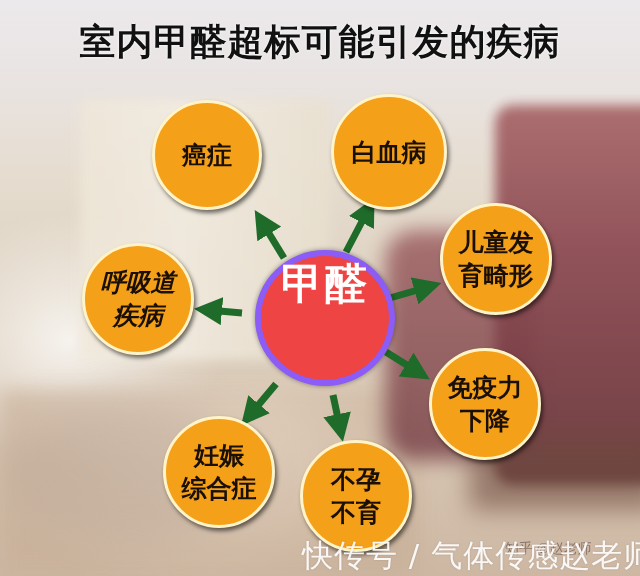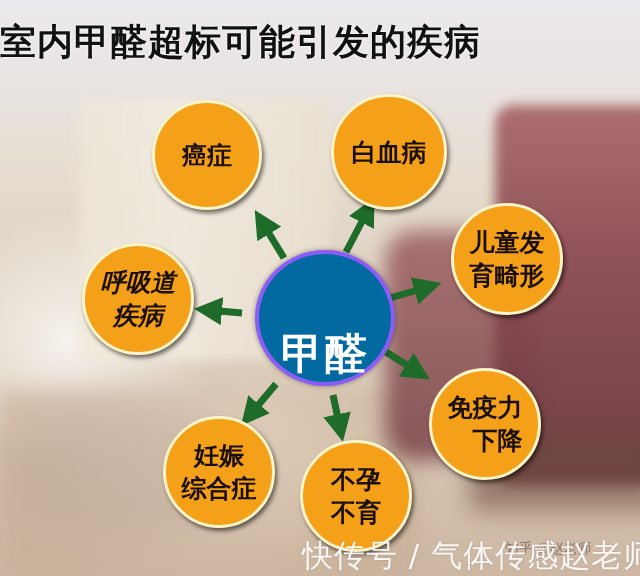--- a/index.html
+++ b/index.html
@@ -20,33 +20,33 @@
     background:#6e4a3e; filter: blur(12px); opacity:0.6; }
   .cabinet { position:absolute; left:80px; top:100px; width:250px; height:260px;
     background: linear-gradient(90deg, #efe7d8, #f3ede2 40%, #e9e0cf);
     filter: blur(6px); opacity:0.8; }
   .floor { position:absolute; left:0; top:390px; width:420px; height:186px;
     background: radial-gradient(ellipse at 50% 30%, #e7d7c5, #c9b19a 80%);
     filter: blur(10px); opacity:0.75; }
   .shadow-blob { position:absolute; left:0; top:400px; width:260px; height:140px;
     background:#b8a393; filter: blur(22px); opacity:0.45; border-radius:50%; }
 
-  .title { position:absolute; left:0; right:0; top:18px; text-align:left;
+  .title { position:absolute; left:0; right:0; top:18px; text-align:center;
     font-size:36px; font-weight:bold; color:#111; letter-spacing:1px;
     text-shadow: 0 0 3px rgba(255,255,255,0.9), 0 0 1px #fff; }
 
   .node { position:absolute; border-radius:50%; background:#f5a019;
     border:3px solid #fff3c8; box-shadow: 2px 3px 4px rgba(0,0,0,0.55);
     display:flex; align-items:center; justify-content:center; text-align:center;
     box-sizing:border-box; }
   .node .lbl { font-size:25px; font-weight:bold; color:#1a0f05; line-height:33px; white-space:pre-line; }
 
-  .center { position:absolute; border-radius:50%; background:#0369a1;
-    border:4px solid #8b5cf6; box-shadow: 0 0 5px rgba(0,0,0,0.4);
-    display:flex; align-items:flex-end; justify-content:center; box-sizing:border-box; }
+  .center { position:absolute; border-radius:50%; background:#ef4444;
+    border:6px solid #8b5cf6; box-shadow: 0 0 5px rgba(0,0,0,0.4);
+    display:flex; align-items:flex-start; justify-content:center; box-sizing:border-box; }
   .center .lbl { font-size:42px; font-weight:bold; color:#fff; letter-spacing:2px; }
 
   svg.arrows { position:absolute; left:0; top:0; width:640px; height:576px; }
 
   .watermark { position:absolute; left:282px; top:535px; font-size:31px; color:rgba(255,255,255,0.92);
     letter-spacing:1px; white-space:nowrap; text-shadow: 0 0 2px rgba(0,0,0,0.15); margin-left: 20px; }
   .watermark2 { position:absolute; left:505px; top:540px; font-size:14px; color:rgba(80,60,60,0.55);
     white-space:nowrap;font-family:Liberation Serif, serif; }
 </style>
 </head>
@@ -85,31 +85,31 @@
 </div>
 
 <div class="node" style="left:152px; top:100px; width:110px; height:110px;">
   <span class="lbl">癌症</span>
 </div>
 
 <div class="node" style="left:331px; top:94px; width:116px; height:116px;">
   <span class="lbl">白血病</span>
 </div>
 
-<div class="node" style="left:451px; top:203px; width:112px; height:112px;">
+<div class="node" style="left:440px; top:203px; width:112px; height:112px;">
   <span class="lbl">儿童发
 育畸形</span>
 </div>
 
 <div class="node" style="left:82px; top:243px; width:112px; height:112px;font-style:italic;">
   <span class="lbl">呼吸道
 疾病</span>
 </div>
 
-<div class="node" style="left:429px; top:368px; width:112px; height:112px;text-align:right;">
+<div class="node" style="left:429px; top:348px; width:112px; height:112px;">
   <span class="lbl">免疫力
 下降</span>
 </div>
 
 <div class="node" style="left:163px; top:416px; width:112px; height:112px;">
   <span class="lbl">妊娠
 综合症</span>
 </div>
 
 <div class="node" style="left:300px; top:440px; width:112px; height:112px;">

